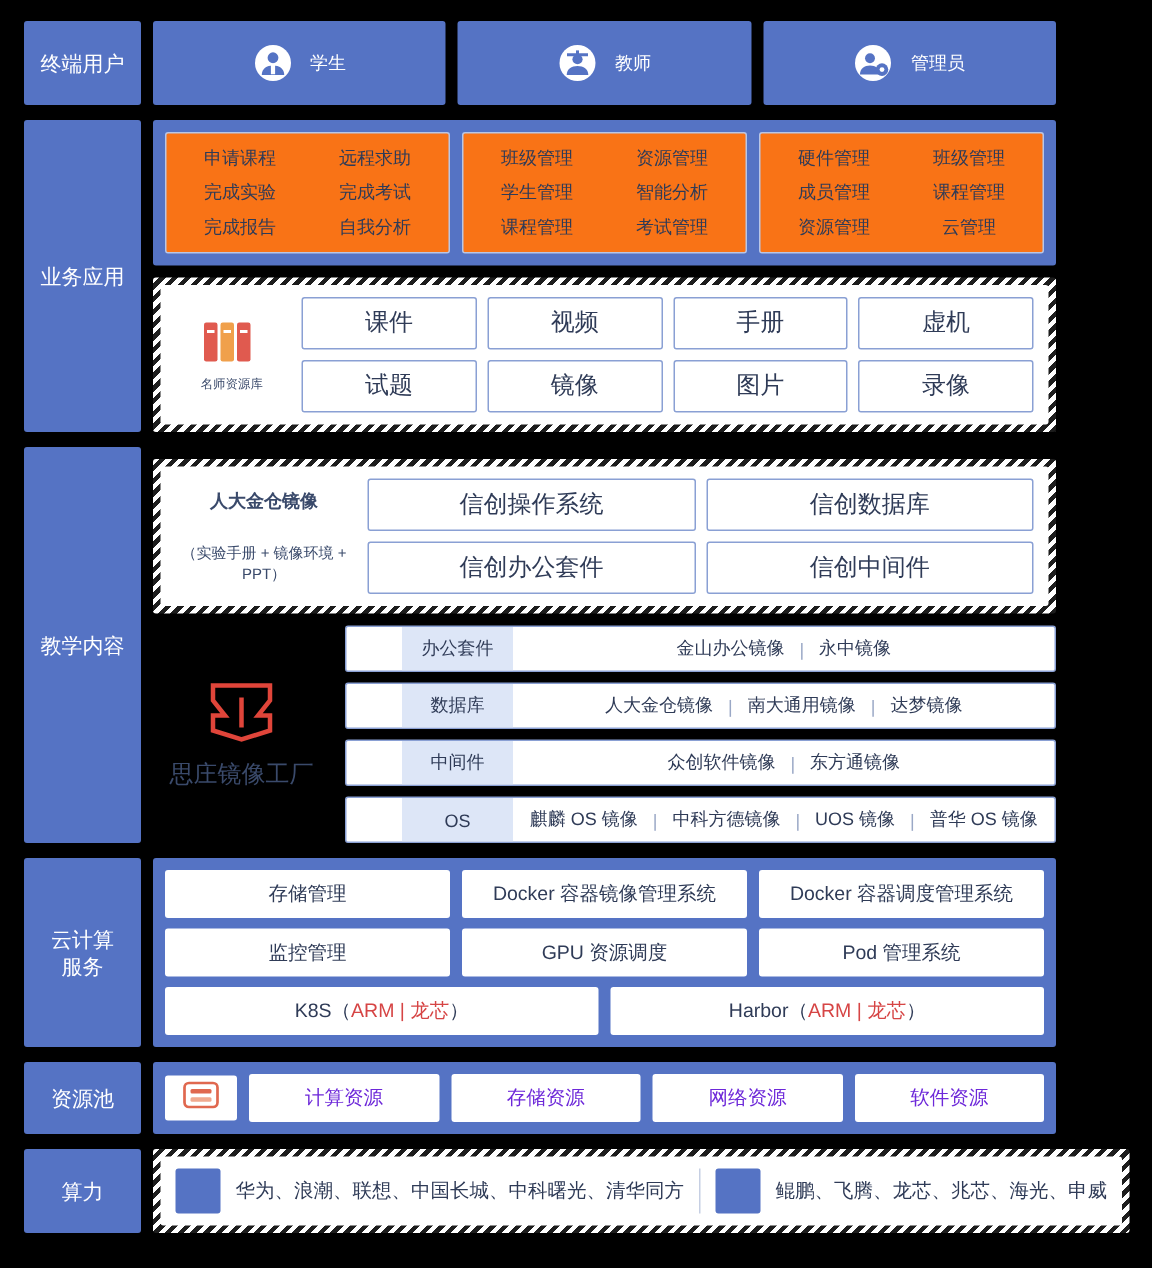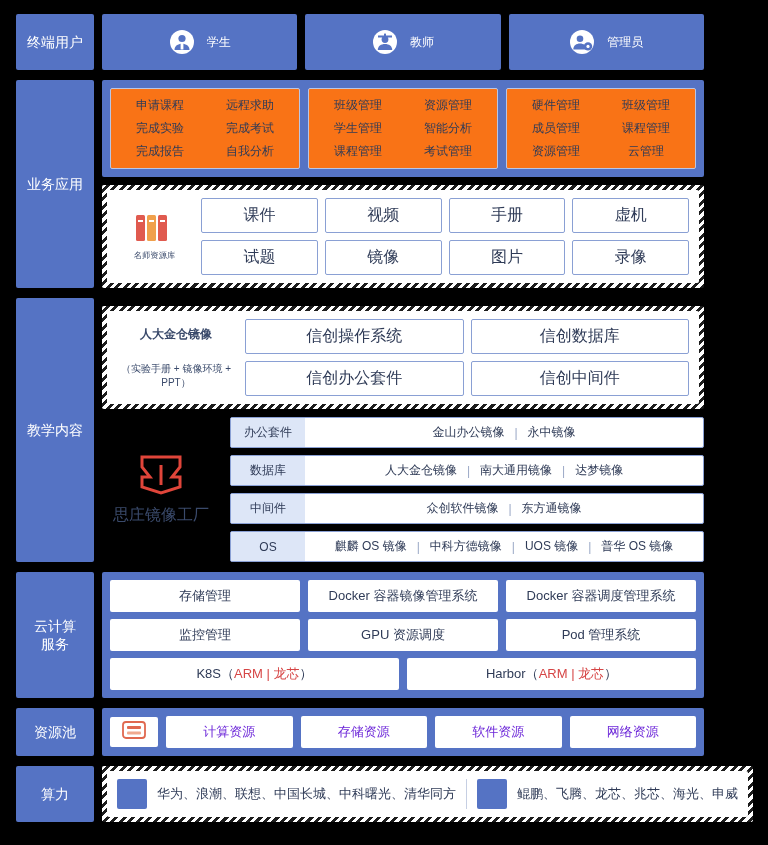--- a/index.html
+++ b/index.html
@@ -199,20 +199,21 @@
   .frow-key {
     width: 74px;
     flex: 0 0 74px;
     background: #dde6f7;
     color: #2f3b57;
     font-size: 12px;
     display: flex;
     align-items: center;
     justify-content: center;
     padding: 6px 0;
+    margin-left: 37px;
   }
   .frow-val {
     flex: 1 1 auto;
     display: flex;
     align-items: center;
     justify-content: center;
     gap: 10px;
     color: #2f3b57;
     font-size: 12px;
     padding: 6px 6px;
@@ -531,22 +532,22 @@
           <span>
             <svg viewBox="0 0 26 22" width="26" height="22">
               <rect x="2" y="3" width="22" height="16" rx="3" fill="none" stroke="#e0684f" stroke-width="1.8"></rect>
               <rect x="6" y="7" width="14" height="3" rx="1" fill="#e0684f"></rect>
               <rect x="6" y="12.5" width="14" height="3" rx="1" fill="#f0a98f"></rect>
             </svg>
           </span>
         </div>
         <div class="pool-cell">计算资源</div>
         <div class="pool-cell">存储资源</div>
+        <div class="pool-cell">网络资源</div>
         <div class="pool-cell">软件资源</div>
-        <div class="pool-cell">网络资源</div>
       </div>
     </div>
   </div>
 
   <div class="band" style="margin-bottom:0;">
     <div class="band-label">算力</div>
     <div class="band-body">
       <div class="power-hatch">
         <div class="power-inner">
           <span class="cpu-glyph"></span>

